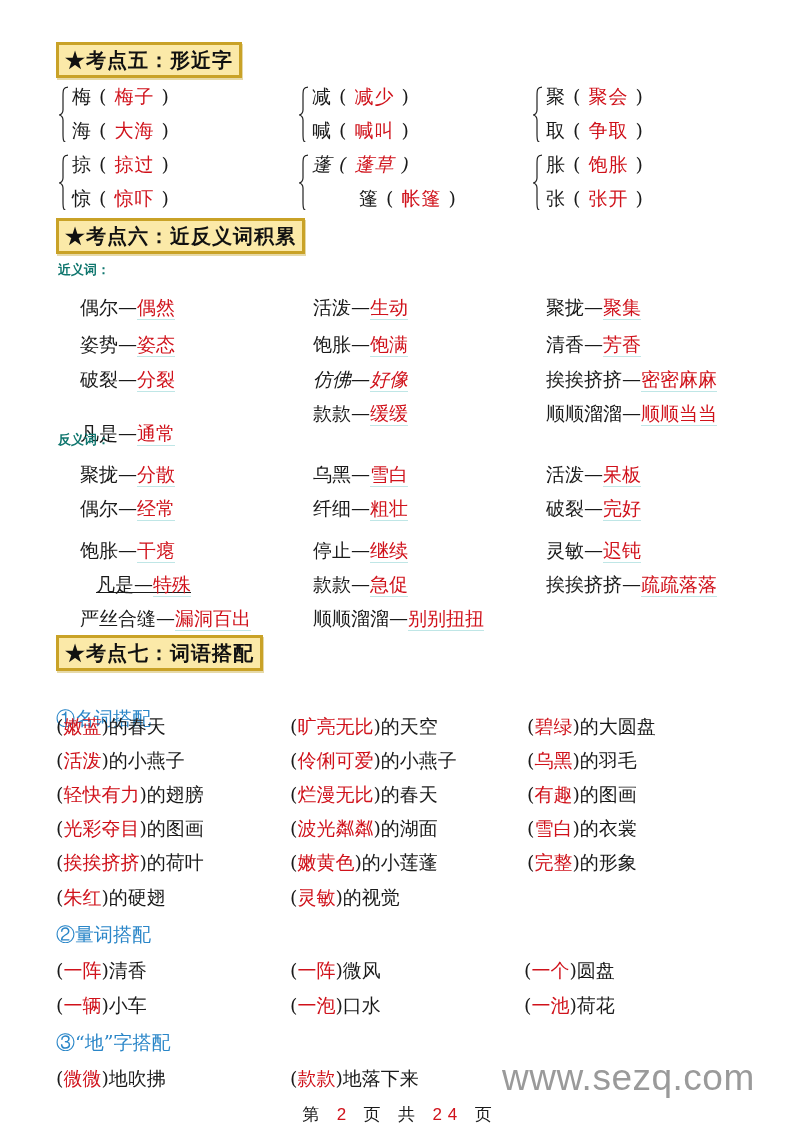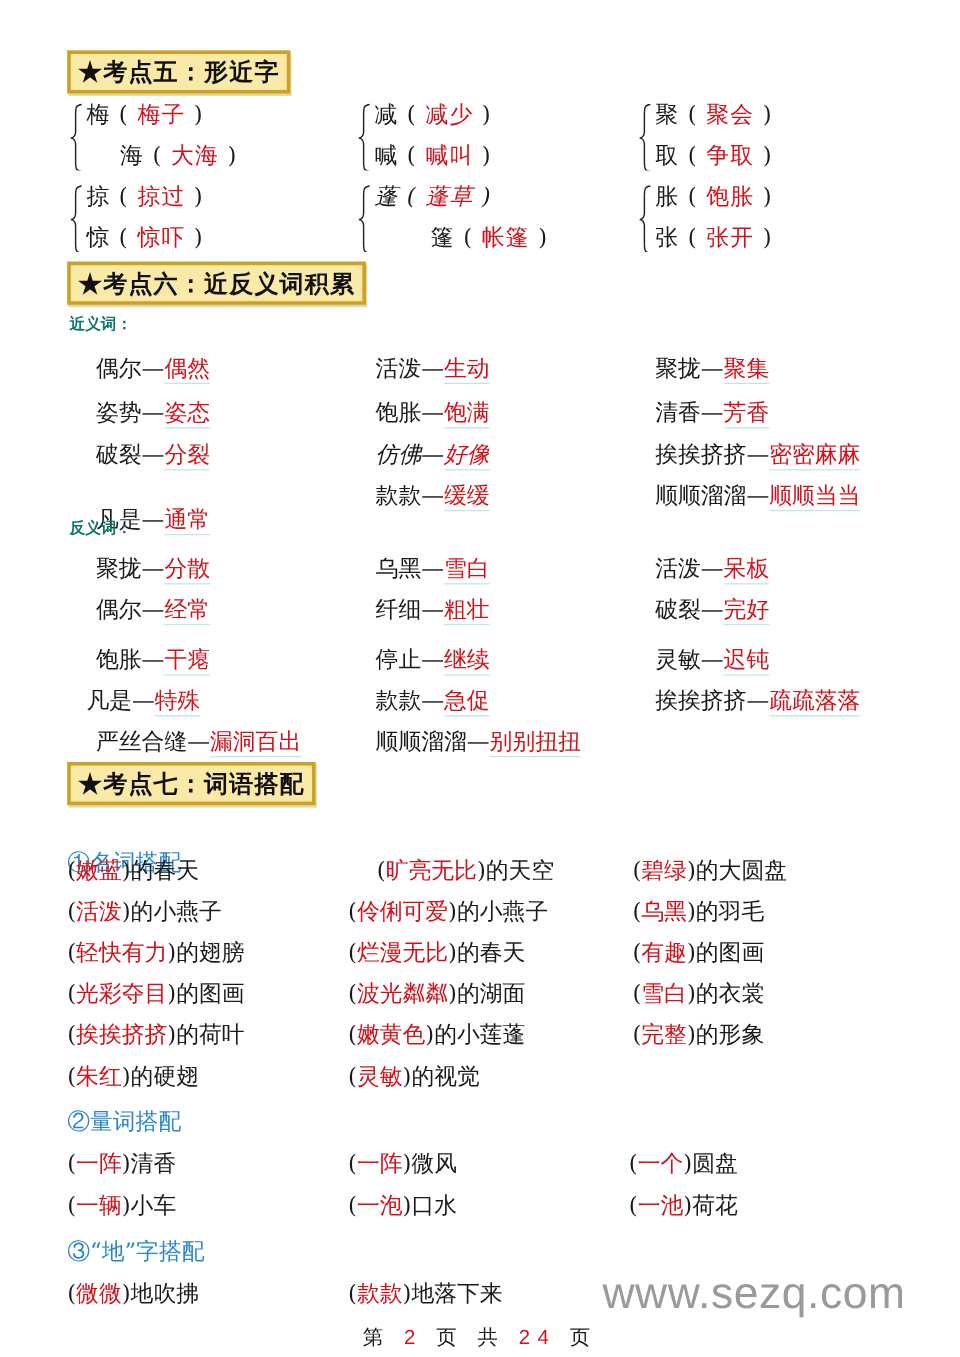--- a/index.html
+++ b/index.html
@@ -35,21 +35,21 @@
 <body>
 
 <div class="hdr" style="left:56px;top:42px;">★考点五：形近字</div>
 
 <div id="sec5">
     <div class="pair" style="left:58px;top:80px;">
       <svg class="brace" width="12" height="58" style="position:absolute;left:0;top:6px;">
         <path d="M11 1 C5 1 5 4 5 10 L5 24 C5 27 3 29 1 29 C3 29 5 31 5 34 L5 48 C5 54 5 57 11 57" fill="none" stroke="#222" stroke-width="1.2"></path>
       </svg>
       <div class="line" style="position:absolute;left:14px;top:0px;"><span>梅</span> ( <span class="red">梅子</span> )</div>
-      <div class="line" style="position:absolute;left:14px;top:34px;margin-left:28px;"><span>海</span> ( <span class="red">大海</span> )</div>
+      <div class="line" style="position:absolute;left:14px;top:34px;"><span>海</span> ( <span class="red">大海</span> )</div>
     </div>
     <div class="pair" style="left:298px;top:80px;">
       <svg class="brace" width="12" height="58" style="position:absolute;left:0;top:6px;">
         <path d="M11 1 C5 1 5 4 5 10 L5 24 C5 27 3 29 1 29 C3 29 5 31 5 34 L5 48 C5 54 5 57 11 57" fill="none" stroke="#222" stroke-width="1.2"></path>
       </svg>
       <div class="line" style="position:absolute;left:14px;top:0px;"><span>减</span> ( <span class="red">减少</span> )</div>
       <div class="line" style="position:absolute;left:14px;top:34px;"><span>喊</span> ( <span class="red">喊叫</span> )</div>
     </div>
     <div class="pair" style="left:532px;top:80px;">
       <svg class="brace" width="12" height="58" style="position:absolute;left:0;top:6px;">
@@ -101,32 +101,32 @@
 <div id="ant">
     <div class="row" style="left:80px;top:461px;"><span>聚拢</span><span>—</span><span class="red ul">分散</span></div>
     <div class="row" style="left:313px;top:461px;"><span>乌黑</span><span>—</span><span class="red ul">雪白</span></div>
     <div class="row" style="left:546px;top:461px;"><span>活泼</span><span>—</span><span class="red ul">呆板</span></div>
     <div class="row" style="left:80px;top:495px;"><span>偶尔</span><span>—</span><span class="red ul">经常</span></div>
     <div class="row" style="left:313px;top:495px;"><span>纤细</span><span>—</span><span class="red ul">粗壮</span></div>
     <div class="row" style="left:546px;top:495px;"><span>破裂</span><span>—</span><span class="red ul">完好</span></div>
     <div class="row" style="left:80px;top:537px;"><span>饱胀</span><span>—</span><span class="red ul">干瘪</span></div>
     <div class="row" style="left:313px;top:537px;"><span>停止</span><span>—</span><span class="red ul">继续</span></div>
     <div class="row" style="left:546px;top:537px;"><span>灵敏</span><span>—</span><span class="red ul">迟钝</span></div>
-    <div class="row" style="left:72px;top:571px;"><span>凡是</span><span>—</span><span class="red ul">特殊</span></div>
+    <div class="row" style="left:96px;top:571px;text-decoration:underline;"><span>凡是</span><span>—</span><span class="red ul">特殊</span></div>
     <div class="row" style="left:313px;top:571px;"><span>款款</span><span>—</span><span class="red ul">急促</span></div>
     <div class="row" style="left:546px;top:571px;"><span>挨挨挤挤</span><span>—</span><span class="red ul">疏疏落落</span></div>
     <div class="row" style="left:80px;top:605px;"><span>严丝合缝</span><span>—</span><span class="red ul">漏洞百出</span></div>
     <div class="row" style="left:313px;top:605px;"><span>顺顺溜溜</span><span>—</span><span class="red ul">别别扭扭</span></div>
   </div>
 
 <div class="hdr" style="left:56px;top:635px;">★考点七：词语搭配</div>
 <div class="abs blue" style="left:56px;top:678px;margin-top:28px;">①名词搭配</div>
 <div id="noun">
     <div class="row" style="left:56px;top:713px;">(<span class="red">嫩蓝</span>)<span>的春天</span></div>
-    <div class="row" style="left:290px;top:713px;margin-left:24px;">(<span class="red">旷亮无比</span>)<span>的天空</span></div>
+    <div class="row" style="left:290px;top:713px;">(<span class="red">旷亮无比</span>)<span>的天空</span></div>
     <div class="row" style="left:527px;top:713px;">(<span class="red">碧绿</span>)<span>的大圆盘</span></div>
     <div class="row" style="left:56px;top:747px;">(<span class="red">活泼</span>)<span>的小燕子</span></div>
     <div class="row" style="left:290px;top:747px;">(<span class="red">伶俐可爱</span>)<span>的小燕子</span></div>
     <div class="row" style="left:527px;top:747px;">(<span class="red">乌黑</span>)<span>的羽毛</span></div>
     <div class="row" style="left:56px;top:781px;">(<span class="red">轻快有力</span>)<span>的翅膀</span></div>
     <div class="row" style="left:290px;top:781px;">(<span class="red">烂漫无比</span>)<span>的春天</span></div>
     <div class="row" style="left:527px;top:781px;">(<span class="red">有趣</span>)<span>的图画</span></div>
     <div class="row" style="left:56px;top:815px;">(<span class="red">光彩夺目</span>)<span>的图画</span></div>
     <div class="row" style="left:290px;top:815px;">(<span class="red">波光粼粼</span>)<span>的湖面</span></div>
     <div class="row" style="left:527px;top:815px;">(<span class="red">雪白</span>)<span>的衣裳</span></div>

